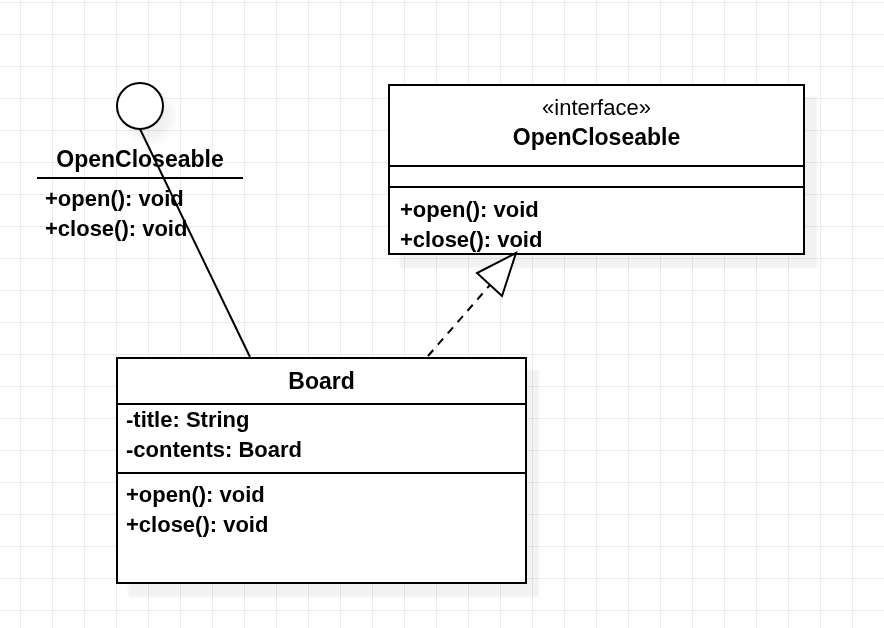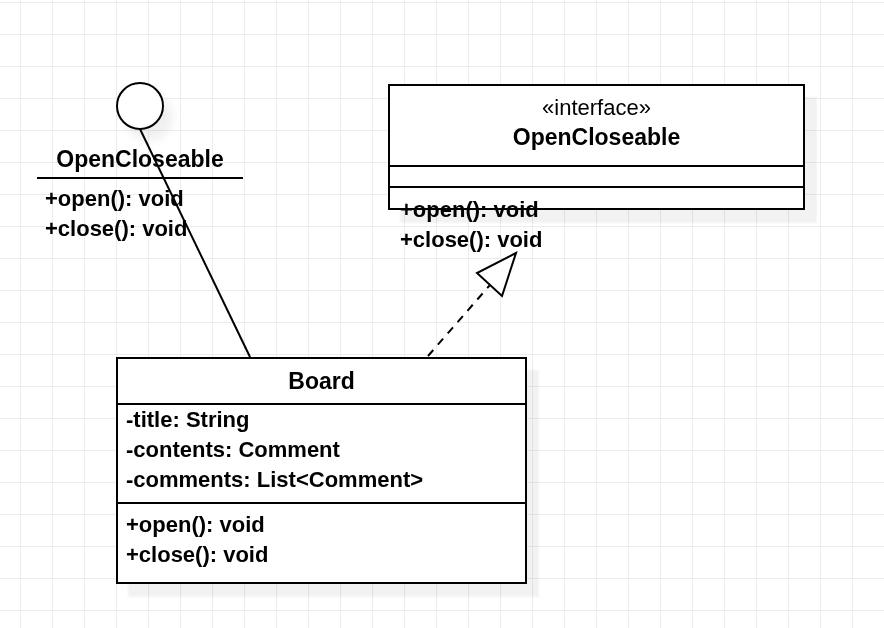--- a/index.html
+++ b/index.html
@@ -61,21 +61,21 @@
     background: #ffffff;
     border: 2px solid #000;
     box-shadow: 12px 13px 2px rgba(0, 0, 0, 0.05);
     z-index: 1;
     box-sizing: border-box;
   }
   .interface-box {
     left: 388px;
     top: 84px;
     width: 417px;
-    height: 126px;
+    height: 171px;
   }
   .board-box {
     left: 116px;
     top: 357px;
     width: 411px;
     height: 227px;
   }
   .interface-box .uml-header {
     text-align: center;
     height: 72px;
@@ -148,20 +148,19 @@
     <div class="op-line">+close(): void</div>
   </div>
 </div>
 
 <div class="uml-box board-box">
   <div class="uml-header">
     <div class="uml-class-name">Board</div>
   </div>
   <div class="uml-attrs">
     <div class="attr-line">-title: String</div>
-    <div class="attr-line">-contents: Comment</div>
-    <div class="attr-line">-comments: List&lt;Comment&gt;</div>
+    <div class="attr-line">-contents: Board</div>
   </div>
   <div class="uml-ops">
     <div class="op-line">+open(): void</div>
     <div class="op-line">+close(): void</div>
   </div>
 </div>
 
 </body></html>

